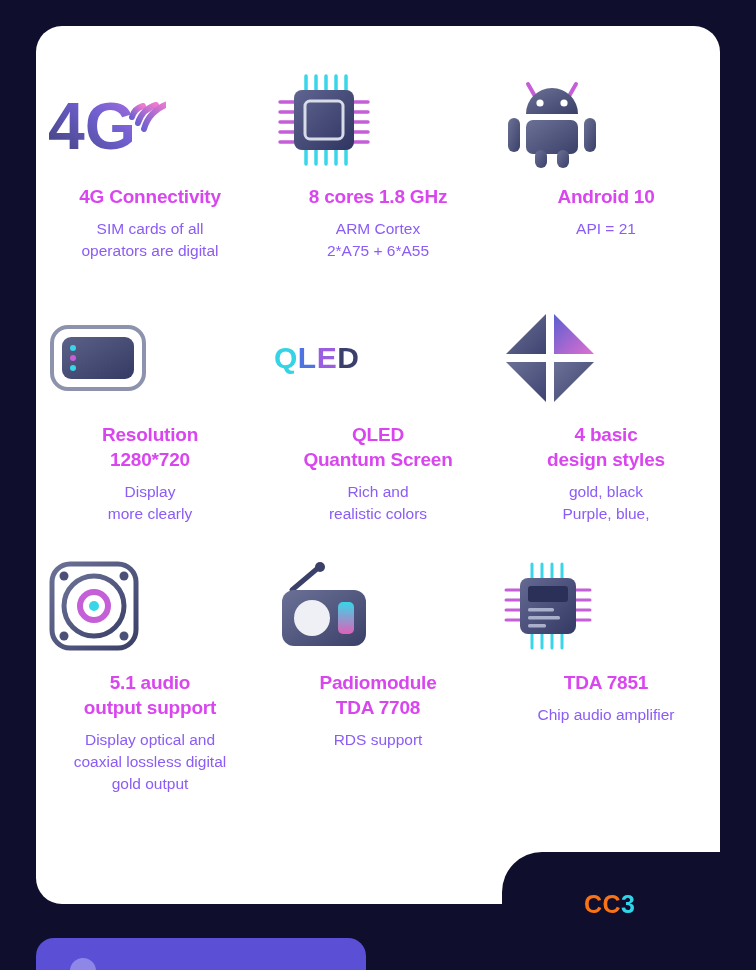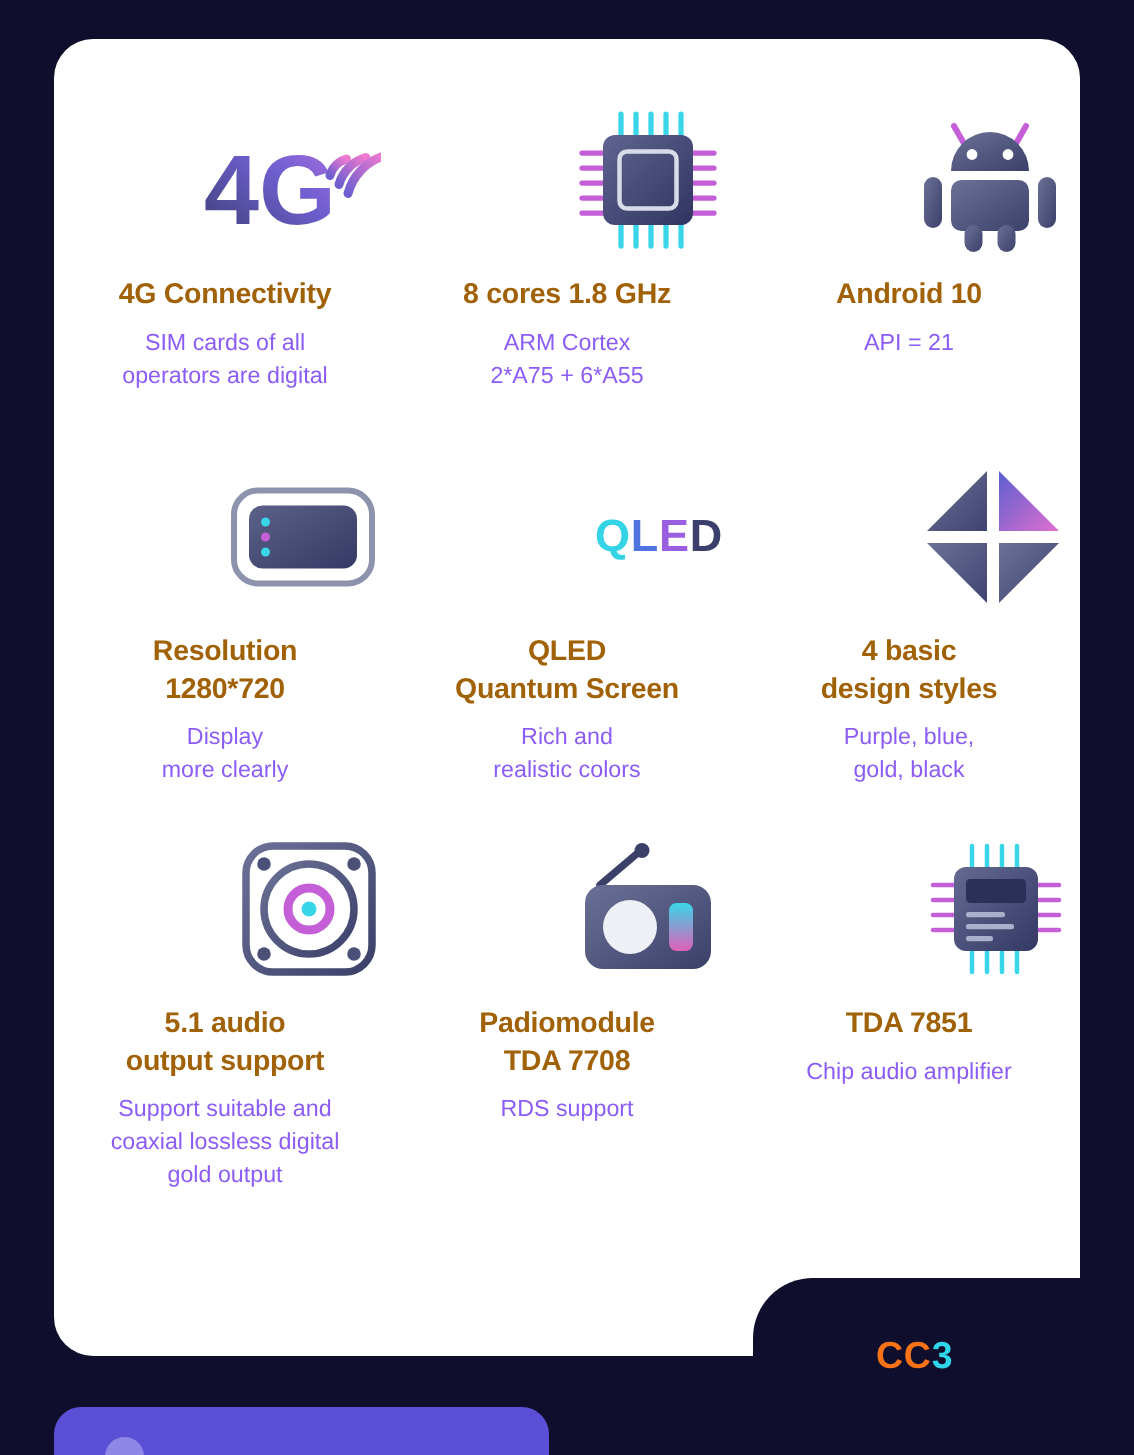--- a/index.html
+++ b/index.html
@@ -54,26 +54,26 @@
     text-align: center;
   }
   .row-1 .cell { height: 250px; padding-top: 42px; }
   .row-2 .cell { height: 248px; padding-top: 30px; }
   .row-3 .cell { height: 262px; padding-top: 30px; }
   .row { display: flex; width: 684px; }
   .icon-box {
     height: 104px;
     display: flex;
     align-items: center;
-    justify-content: flex-end;
+    justify-content: flex-start;
   }
   .title {
     font-size: 19px;
     font-weight: bold;
-    color: #a16207;
+    color: #d946ef;
     line-height: 25px;
     margin-top: 12px;
     letter-spacing: -0.2px;
   }
   .desc {
     font-size: 15.5px;
     color: #8b5cf6;
     line-height: 22px;
     margin-top: 9px;
   }
@@ -292,22 +292,22 @@
             <path d="M52 4 L52 44 L92 44 Z" fill="url(#gp2)"></path>
             <path d="M44 52 L44 92 L4 52 Z" fill="url(#gp1)"></path>
             <path d="M52 52 L92 52 L52 92 Z" fill="url(#gp1)"></path>
           </svg>
         </div>
         <div class="title">
           <div>4 basic</div>
           <div>design styles</div>
         </div>
         <div class="desc">
+          <div>gold, black</div>
           <div>Purple, blue,</div>
-          <div>gold, black</div>
         </div>
       </div>
     </div>
 
     <div class="row row-3">
 
       <div class="cell">
         <div class="icon-box">
           <svg width="96" height="96" viewBox="0 0 96 96">
             <defs>
@@ -324,21 +324,21 @@
             <circle cx="78" cy="18" r="4.5" fill="#4a5078"></circle>
             <circle cx="18" cy="78" r="4.5" fill="#4a5078"></circle>
             <circle cx="78" cy="78" r="4.5" fill="#4a5078"></circle>
           </svg>
         </div>
         <div class="title">
           <div>5.1 audio</div>
           <div>output support</div>
         </div>
         <div class="desc">
-          <div>Support suitable and</div>
+          <div>Display optical and</div>
           <div>coaxial lossless digital</div>
           <div>gold output</div>
         </div>
       </div>
 
       <div class="cell">
         <div class="icon-box">
           <svg width="100" height="92" viewBox="0 0 100 92">
             <defs>
               <linearGradient id="grad1" x1="0" y1="0" x2="1" y2="1">

